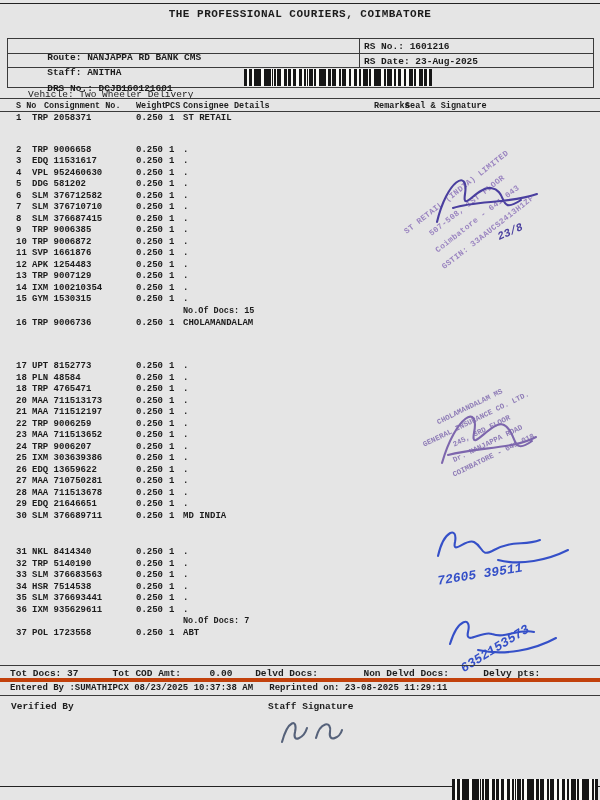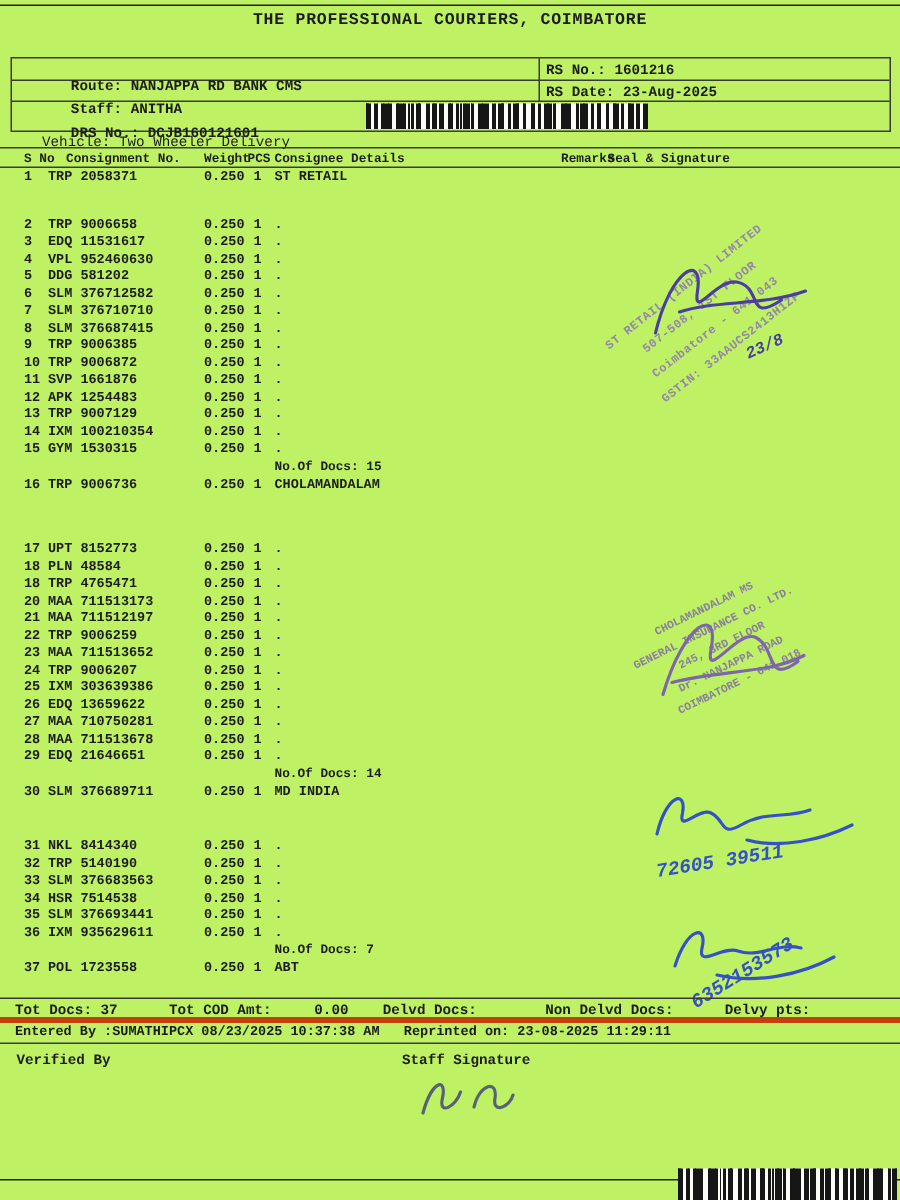--- a/index.html
+++ b/index.html
@@ -1,19 +1,19 @@
 <!DOCTYPE html>
 <html><head>
 <meta charset="utf-8">
 <style>
   * { margin:0; padding:0; box-sizing:border-box; }
   html,body { background:#ffffff; }
   .page {
     position:relative; width:600px; height:800px; overflow:hidden;
-    background:#bef264; color:#1c1c1c;
+    background:#e5e5e5; color:#1c1c1c;
     font-family:"Liberation Mono","DejaVu Sans Mono",monospace;
   }
   .rule { position:absolute; left:0; right:0; border-top:1.5px solid #222; }
   .top-rule { top:3px; }
   .bottom-rule { top:786px; }
 
   .title { position:absolute; top:8px; left:0; right:0; text-align:center;
            font-size:11px; font-weight:bold; letter-spacing:.5px; }
   .subtitle { position:absolute; top:23px; left:0; right:0; text-align:center;
               font-size:10px; font-weight:bold; }
@@ -320,21 +320,20 @@
         <span class="c c-pcs">1</span>
         <span class="c c-consignee">.</span>
       </div>
       <div class="trow">
         <span class="c c-s-no">29</span>
         <span class="c c-consignment-no">EDQ 21646651</span>
         <span class="c c-weight">0.250</span>
         <span class="c c-pcs">1</span>
         <span class="c c-consignee">.</span>
       </div>
-      <div class="docs-note">No.Of Docs: 14</div>
       <div class="trow lead lead-2">
         <span class="c c-s-no">30</span>
         <span class="c c-consignment-no">SLM 376689711</span>
         <span class="c c-weight">0.250</span>
         <span class="c c-pcs">1</span>
         <span class="c c-consignee">MD INDIA</span>
       </div>
       <div class="trow">
         <span class="c c-s-no">31</span>
         <span class="c c-consignment-no">NKL 8414340</span>

